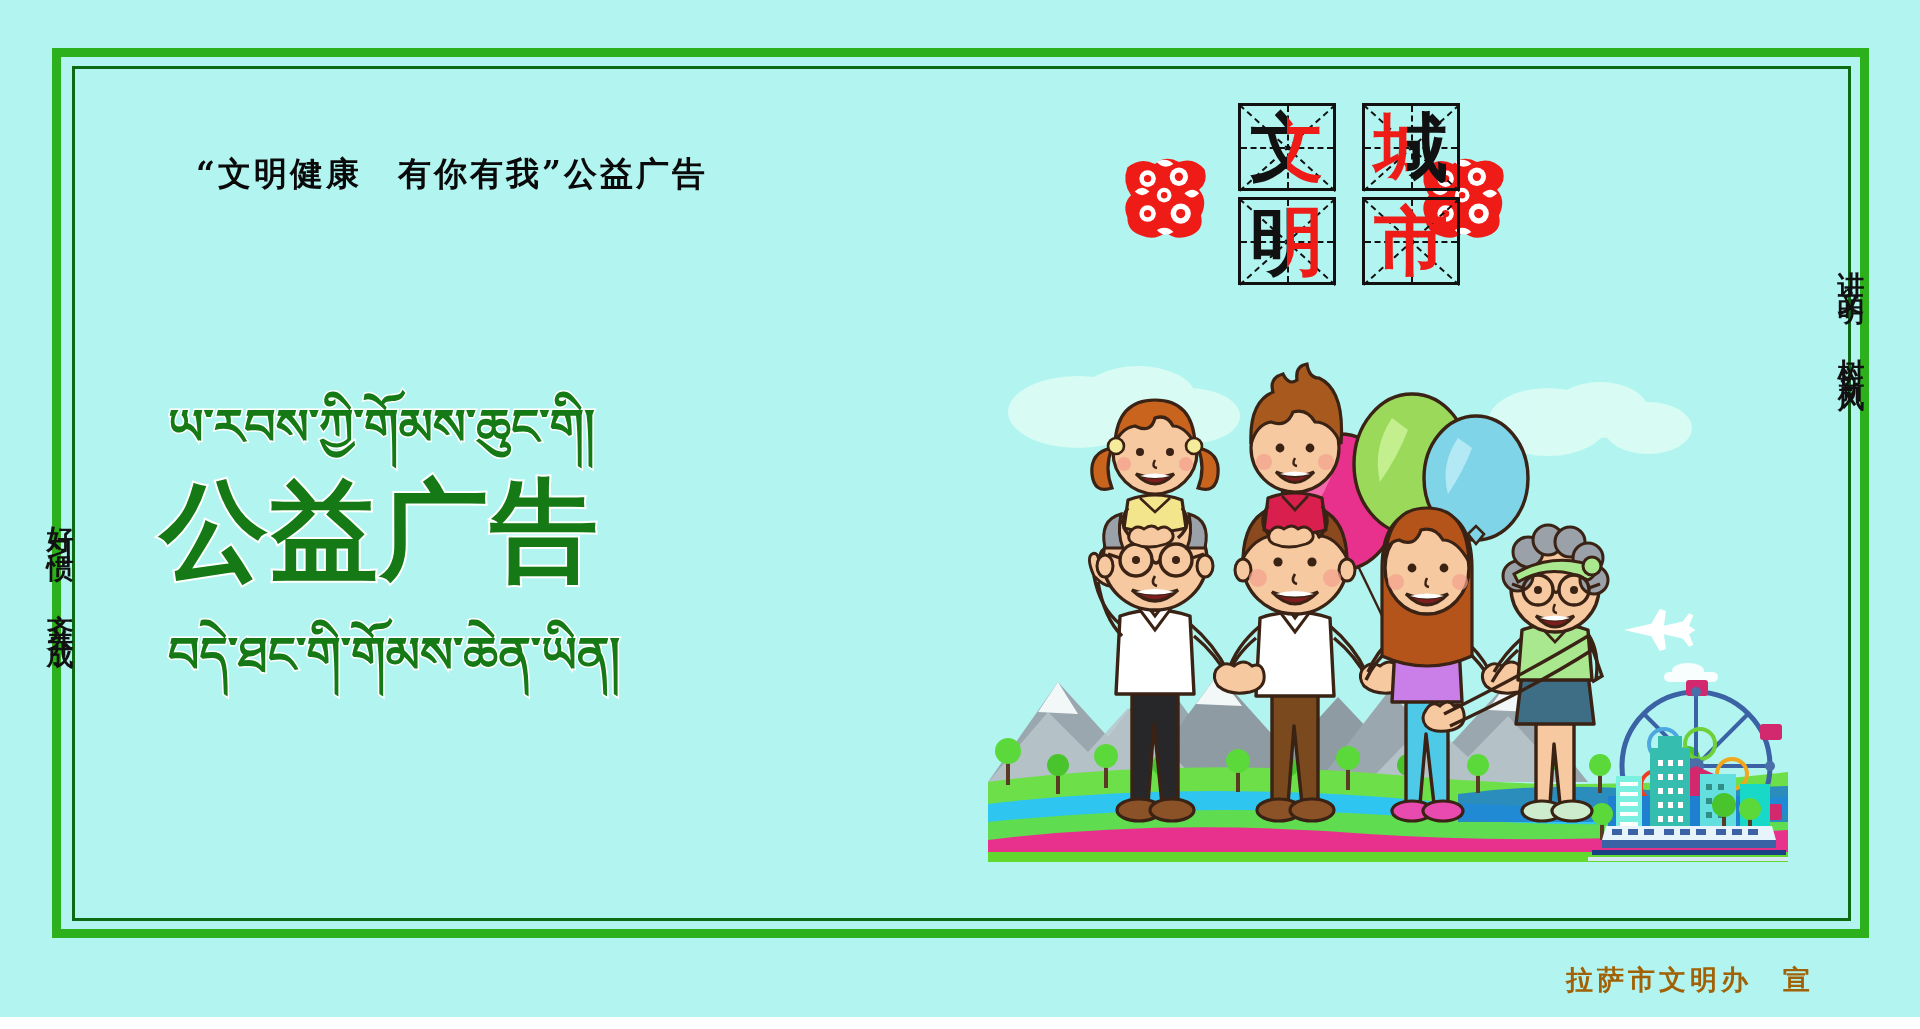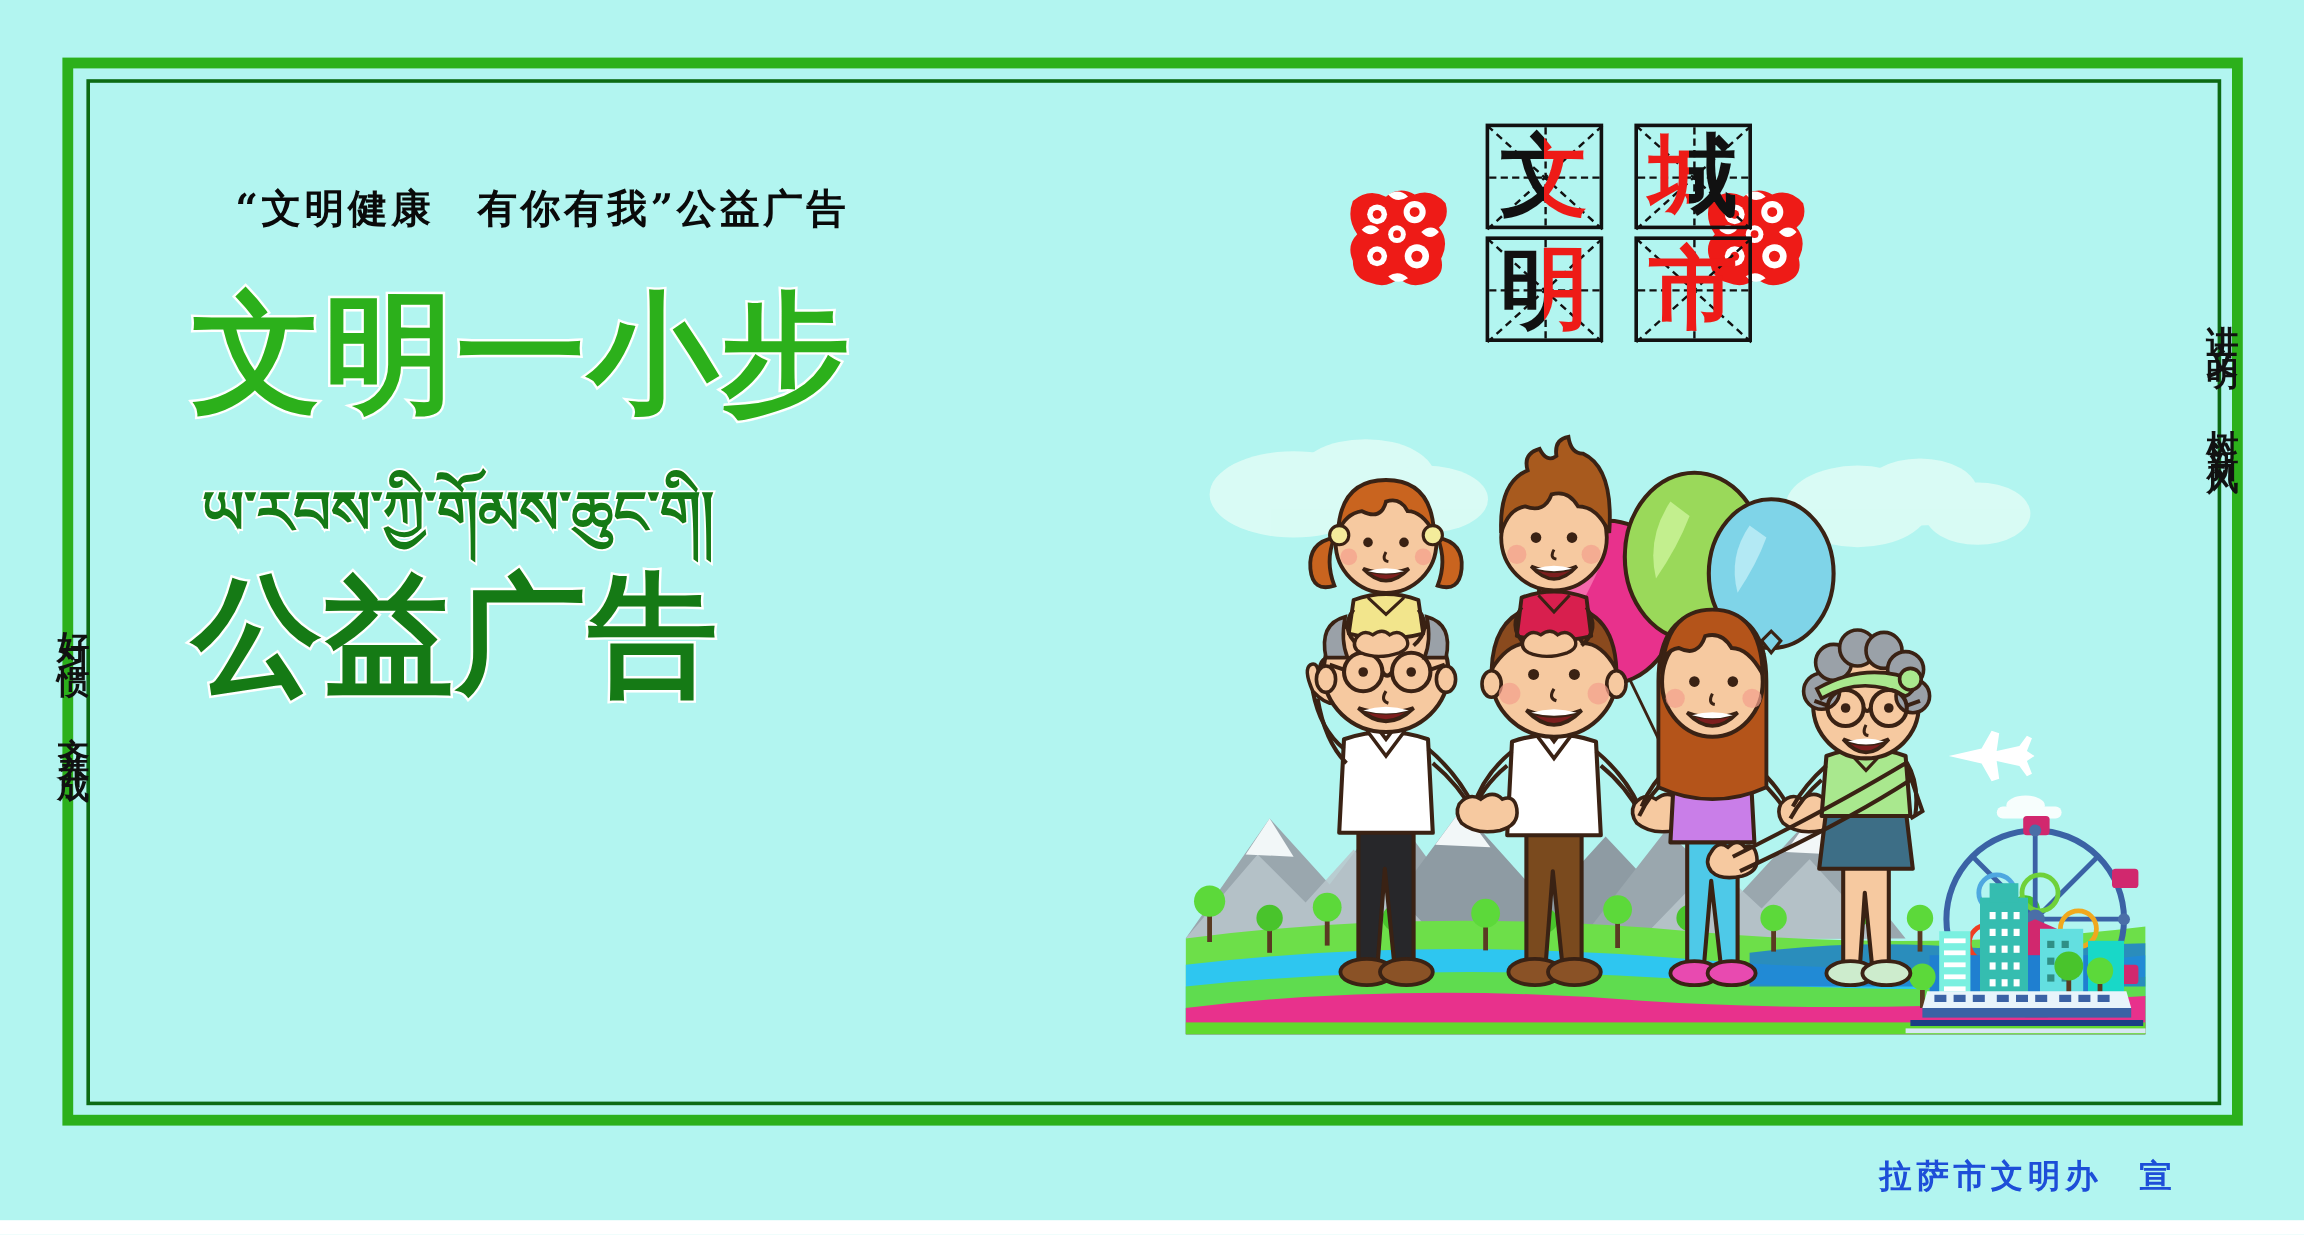--- a/index.html
+++ b/index.html
@@ -101,21 +101,21 @@
   .vtext-right { left: 1836px; top: 250px; }
 
   
   .footer-sign {
     position: absolute;
     left: 1566px; top: 962px;
     font-family: "DejaVu Serif", "Liberation Serif", serif;
     font-weight: bold;
     font-size: 27px;
     letter-spacing: 4px;
-    color: #1d4ed8;
+    color: #a16207;
     white-space: pre;
   }
 
   
   .seal-block {
     position: absolute;
     left: 1120px; top: 95px;
     width: 390px; height: 200px;
   }
   .grid-wrap {
@@ -194,26 +194,26 @@
 </head>
 <body>
 
 <div id="poster">
 
   <div class="frame-outer"></div>
   <div class="frame-inner"></div>
 
   <div class="headline">“文明健康　有你有我”公益广告</div>
 
-  <div class="slogan slogan-1">文明一小步</div>
 
   <div class="tibetan tib-1">ཡ་རབས་ཀྱི་གོམས་ཆུང་གི།</div>
 
   <div class="slogan slogan-2">公益广告</div>
 
+  <div class="tibetan tib-2">བདེ་ཐང་གི་གོམས་ཆེན་ཡིན།</div>
 
   <div class="vtext vtext-left">好习惯
 齐养成</div>
   <div class="vtext vtext-right">讲文明
 树新风</div>
 
   <div class="footer-sign">拉萨市文明办　宣</div>
 
   <div class="seal-block">
 

